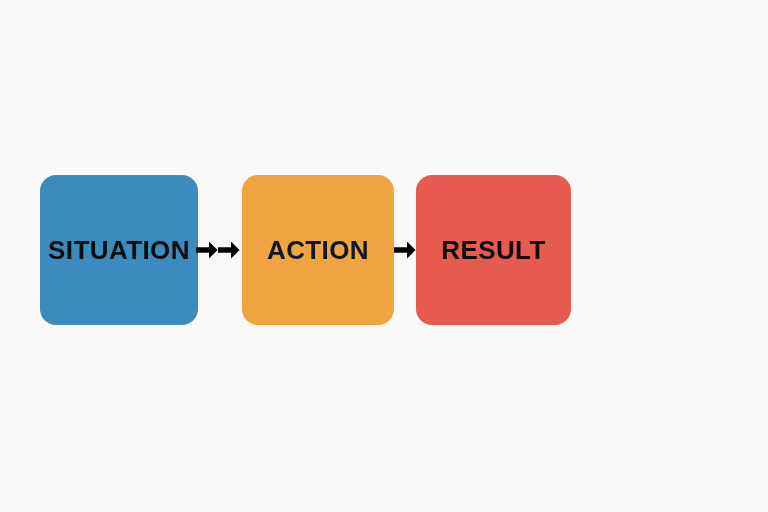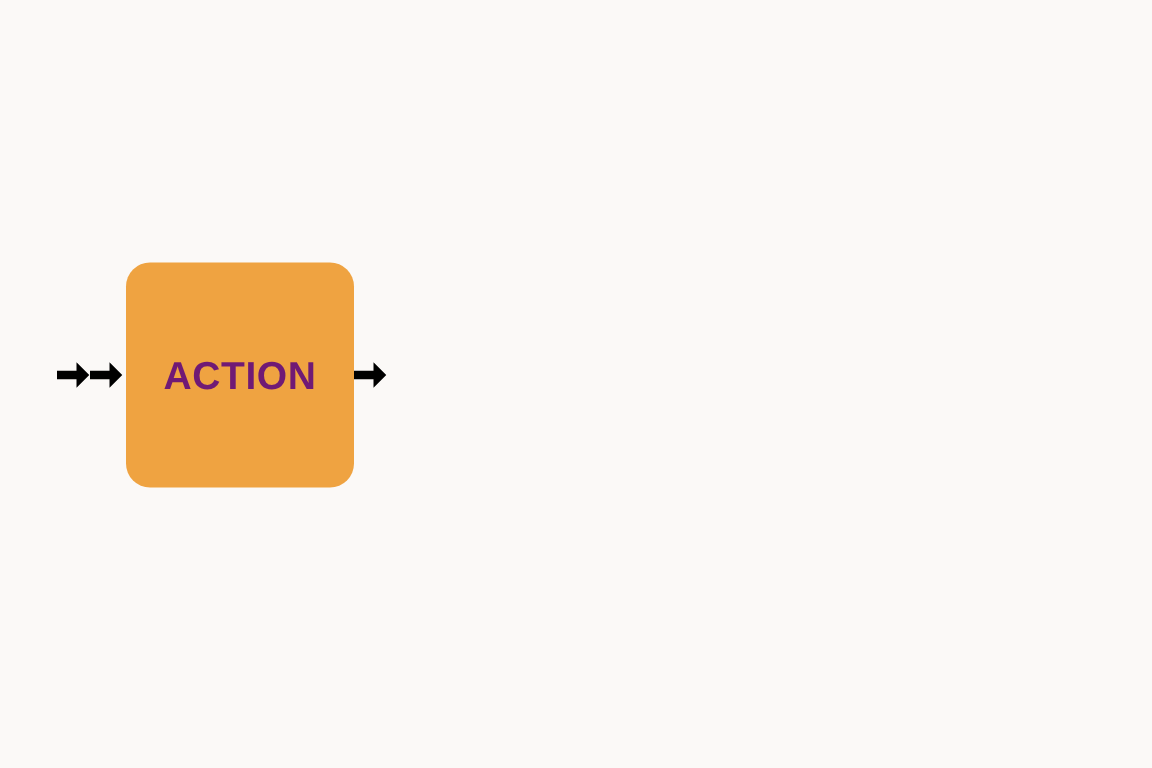--- a/index.html
+++ b/index.html
@@ -71,39 +71,45 @@
     overflow: visible;
   }
 </style>
 </head>
 <body style="background: rgb(251, 249, 247);">
 
 <div id="canvas" style="background: rgb(251, 249, 247);">
 
   <div id="flow">
 
+    <div class="stage stage-1" style="background: rgb(59, 139, 190);">
+      <span class="stage-label" style="color: rgb(13, 13, 13);">SITUATION</span>
+    </div>
 
     <div class="connector connector-1">
       <svg class="arrow-svg" width="22" height="20" viewBox="0 0 22 20">
         <path d="M0 7.2 L13 7.2 L13 1.5 L21.5 10 L13 18.5 L13 12.8 L0 12.8 Z" fill="#000000"></path>
       </svg>
     </div>
 
 
     <div class="connector connector-2">
       <svg class="arrow-svg" width="22" height="20" viewBox="0 0 22 20">
         <path d="M0 7.2 L13 7.2 L13 1.5 L21.5 10 L13 18.5 L13 12.8 L0 12.8 Z" fill="#000000"></path>
       </svg>
     </div>
 
     <div class="stage stage-3" style="background: rgb(239, 163, 65);">
-      <span class="stage-label" style="color: #701a75;">ACTION</span>
+      <span class="stage-label" style="color: #0f172a;">ACTION</span>
     </div>
 
     <div class="connector connector-3">
       <svg class="arrow-svg" width="22" height="20" viewBox="0 0 22 20">
         <path d="M0 7.2 L13 7.2 L13 1.5 L21.5 10 L13 18.5 L13 12.8 L0 12.8 Z" fill="#000000"></path>
       </svg>
     </div>
 
+    <div class="stage stage-4" style="background: rgb(229, 91, 80);">
+      <span class="stage-label" style="color: rgb(13, 13, 13);">RESULT</span>
+    </div>
 
   </div>
 </div>
 
 </body></html>

